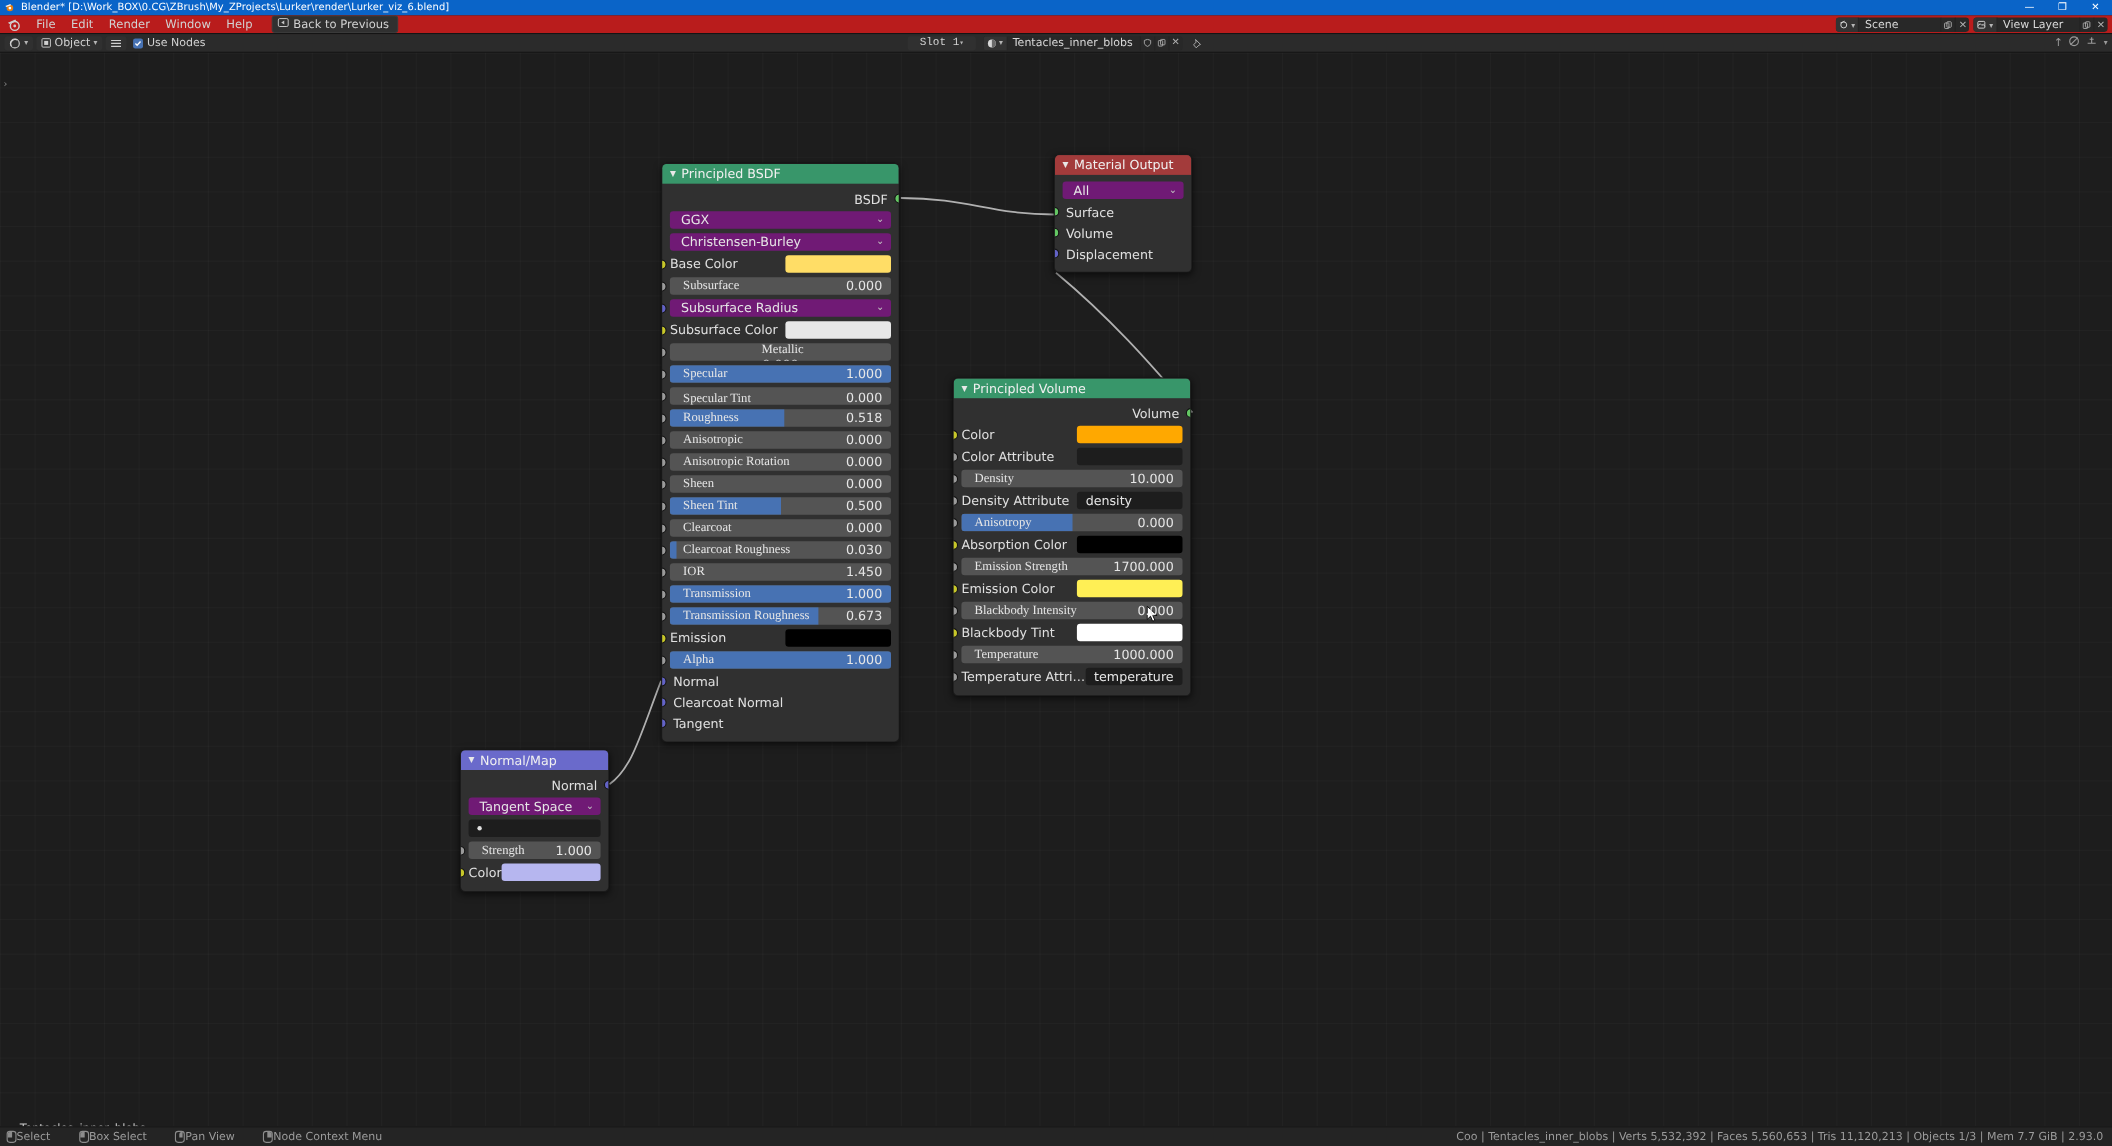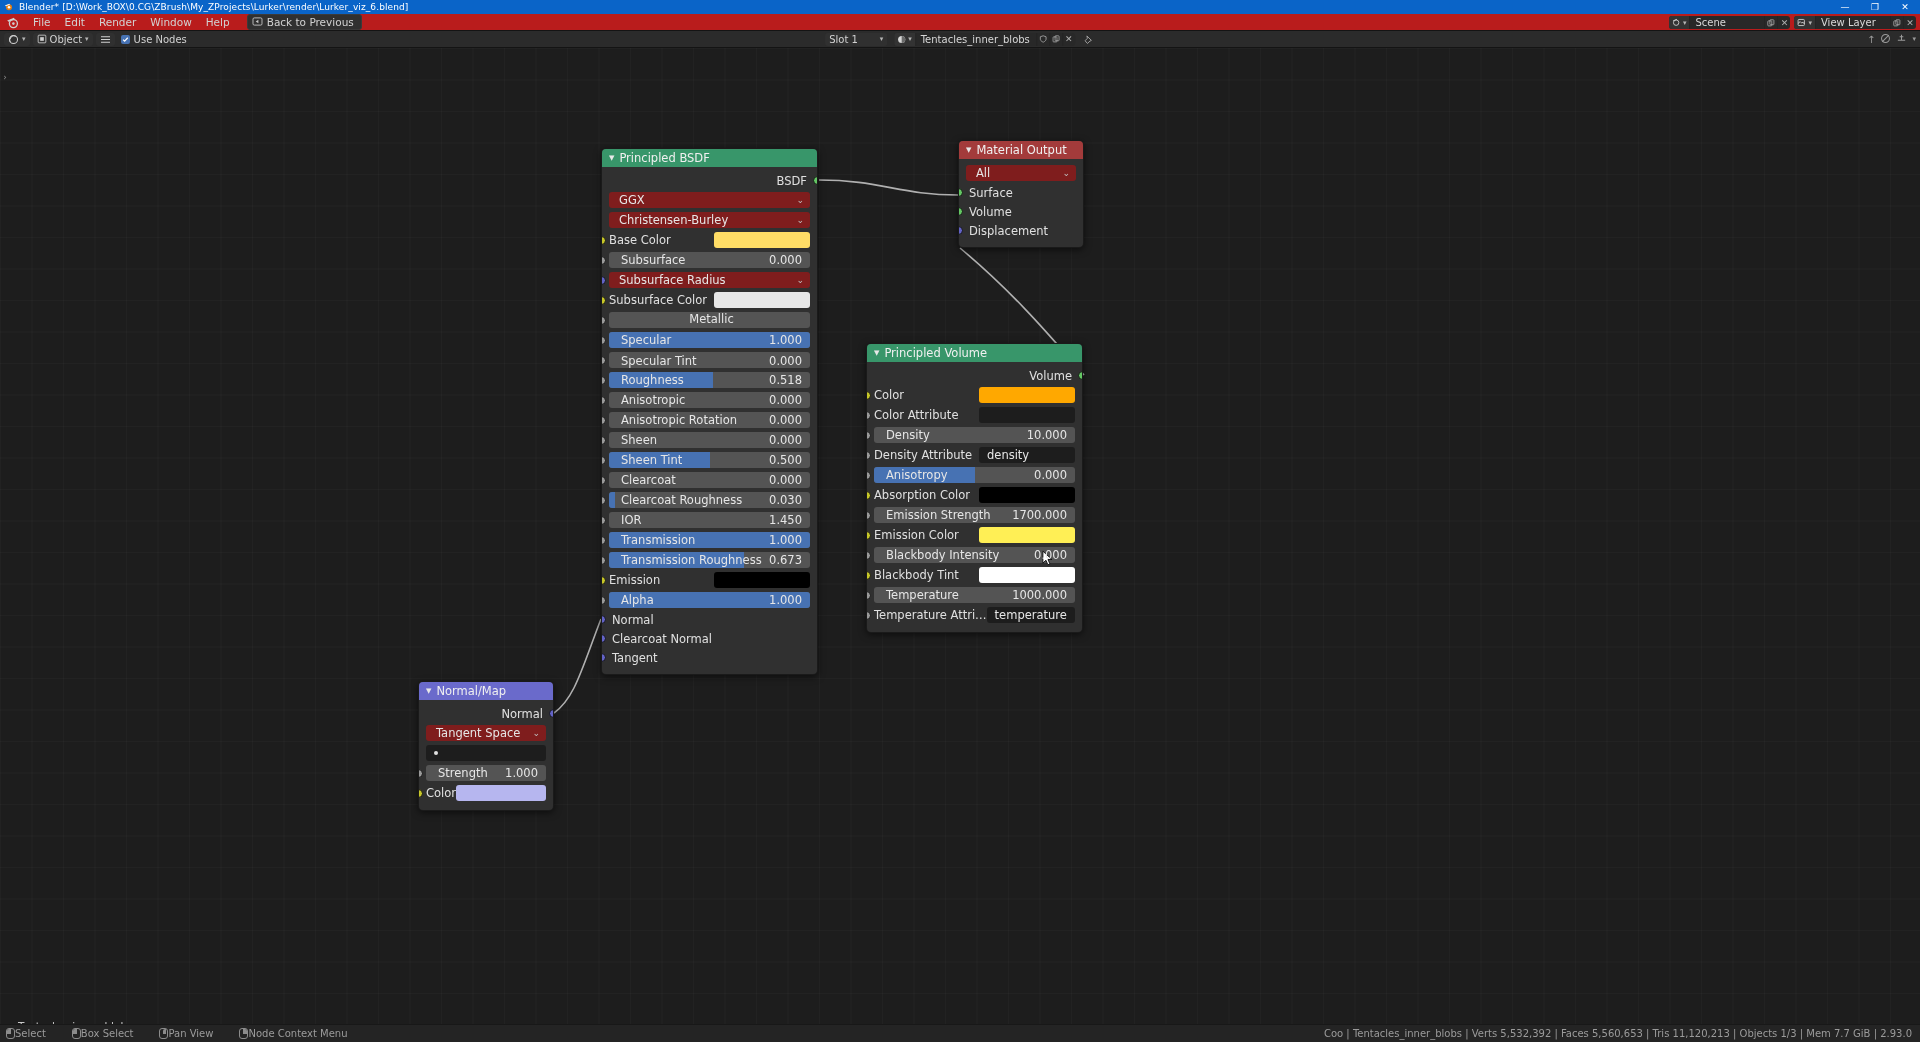--- a/index.html
+++ b/index.html
@@ -61,22 +61,22 @@
     height:13px; padding:0 4px; font-size:10px; color:#d2d2d2;
   }
   .hdr-plain { display:flex; align-items:center; gap:4px; font-size:10px; color:#d2d2d2; padding:0 3px; }
   .chk {
     width:9px; height:9px; border-radius:2px; background:#4772b3; display:flex;
     align-items:center; justify-content:center;
   }
   .chk svg { display:block; }
   .ed-center { position:absolute; left:50%; transform:translateX(-50%); display:flex; align-items:center; gap:3px; }
   .slot-sel {
-    display:flex; align-items:center; justify-content:space-between; background:#303030;
-    border-radius:3px; height:13px; width:62px; padding:0 4px; font-size:10px; color:#d2d2d2;
+    display:flex; align-items:center; justify-content:center; background:#303030;
+    border-radius:3px; height:13px; width:62px; padding:0 4px; font-size:10px; color:#d2d2d2;font-family:Liberation Mono, monospace;
   }
   .ed-right { position:absolute; right:4px; display:flex; align-items:center; gap:5px; color:#9a9a9a; font-size:10px; }
 
   
   .canvas {
     position:absolute; left:0; top:48px; width:1920px; height:976px;
     background-color:#1d1d1d;
     background-image:
       linear-gradient(to right, rgba(255,255,255,0.022) 1px, transparent 1px),
       linear-gradient(to bottom, rgba(255,255,255,0.022) 1px, transparent 1px);
@@ -124,24 +124,24 @@
   .in-label  { padding-left:10px; font-size:11.5px; color:#e0e0e0; }
 
   
   .w { position:relative; border-radius:3px; height:16px; display:flex; align-items:center;
        overflow:hidden; font-size:11.5px; }
   .w-num {
     background:#545454; justify-content:space-between; padding:0 8px; color:#e6e6e6;
   }
   .w-num .fill { position:absolute; left:0; top:0; bottom:0; background:#4772b3; }
   .w-num .nm, .w-num .vl { position:relative; z-index:2; }
-  .w-num .nm { padding-left:4px; }
+  .w-num .nm { padding-left:4px;font-family:Liberation Serif, serif; }
   .w-text { background:#1d1d1d; padding:0 8px; color:#e6e6e6; }
   .w-drop {
-    background:#7f1d1d; justify-content:space-between; padding:0 6px 0 10px; color:#e6e6e6;text-align:center;
+    background:#701a75; justify-content:space-between; padding:0 6px 0 10px; color:#e6e6e6;text-align:center;
   }
   .w-drop .cv { color:#c0c0c0; font-size:9px; }
   .w-color { border-radius:3px; height:16px; }
 
   .field-row { display:flex; align-items:center; gap:0; padding:0 7px; width:100%; }
   .field-row .lbl { font-size:11.5px; color:#e0e0e0; flex:0 0 auto; }
   .field-row .spacer { flex:1 1 auto; }
 
   
   .h-shader { background:#38966a; }

